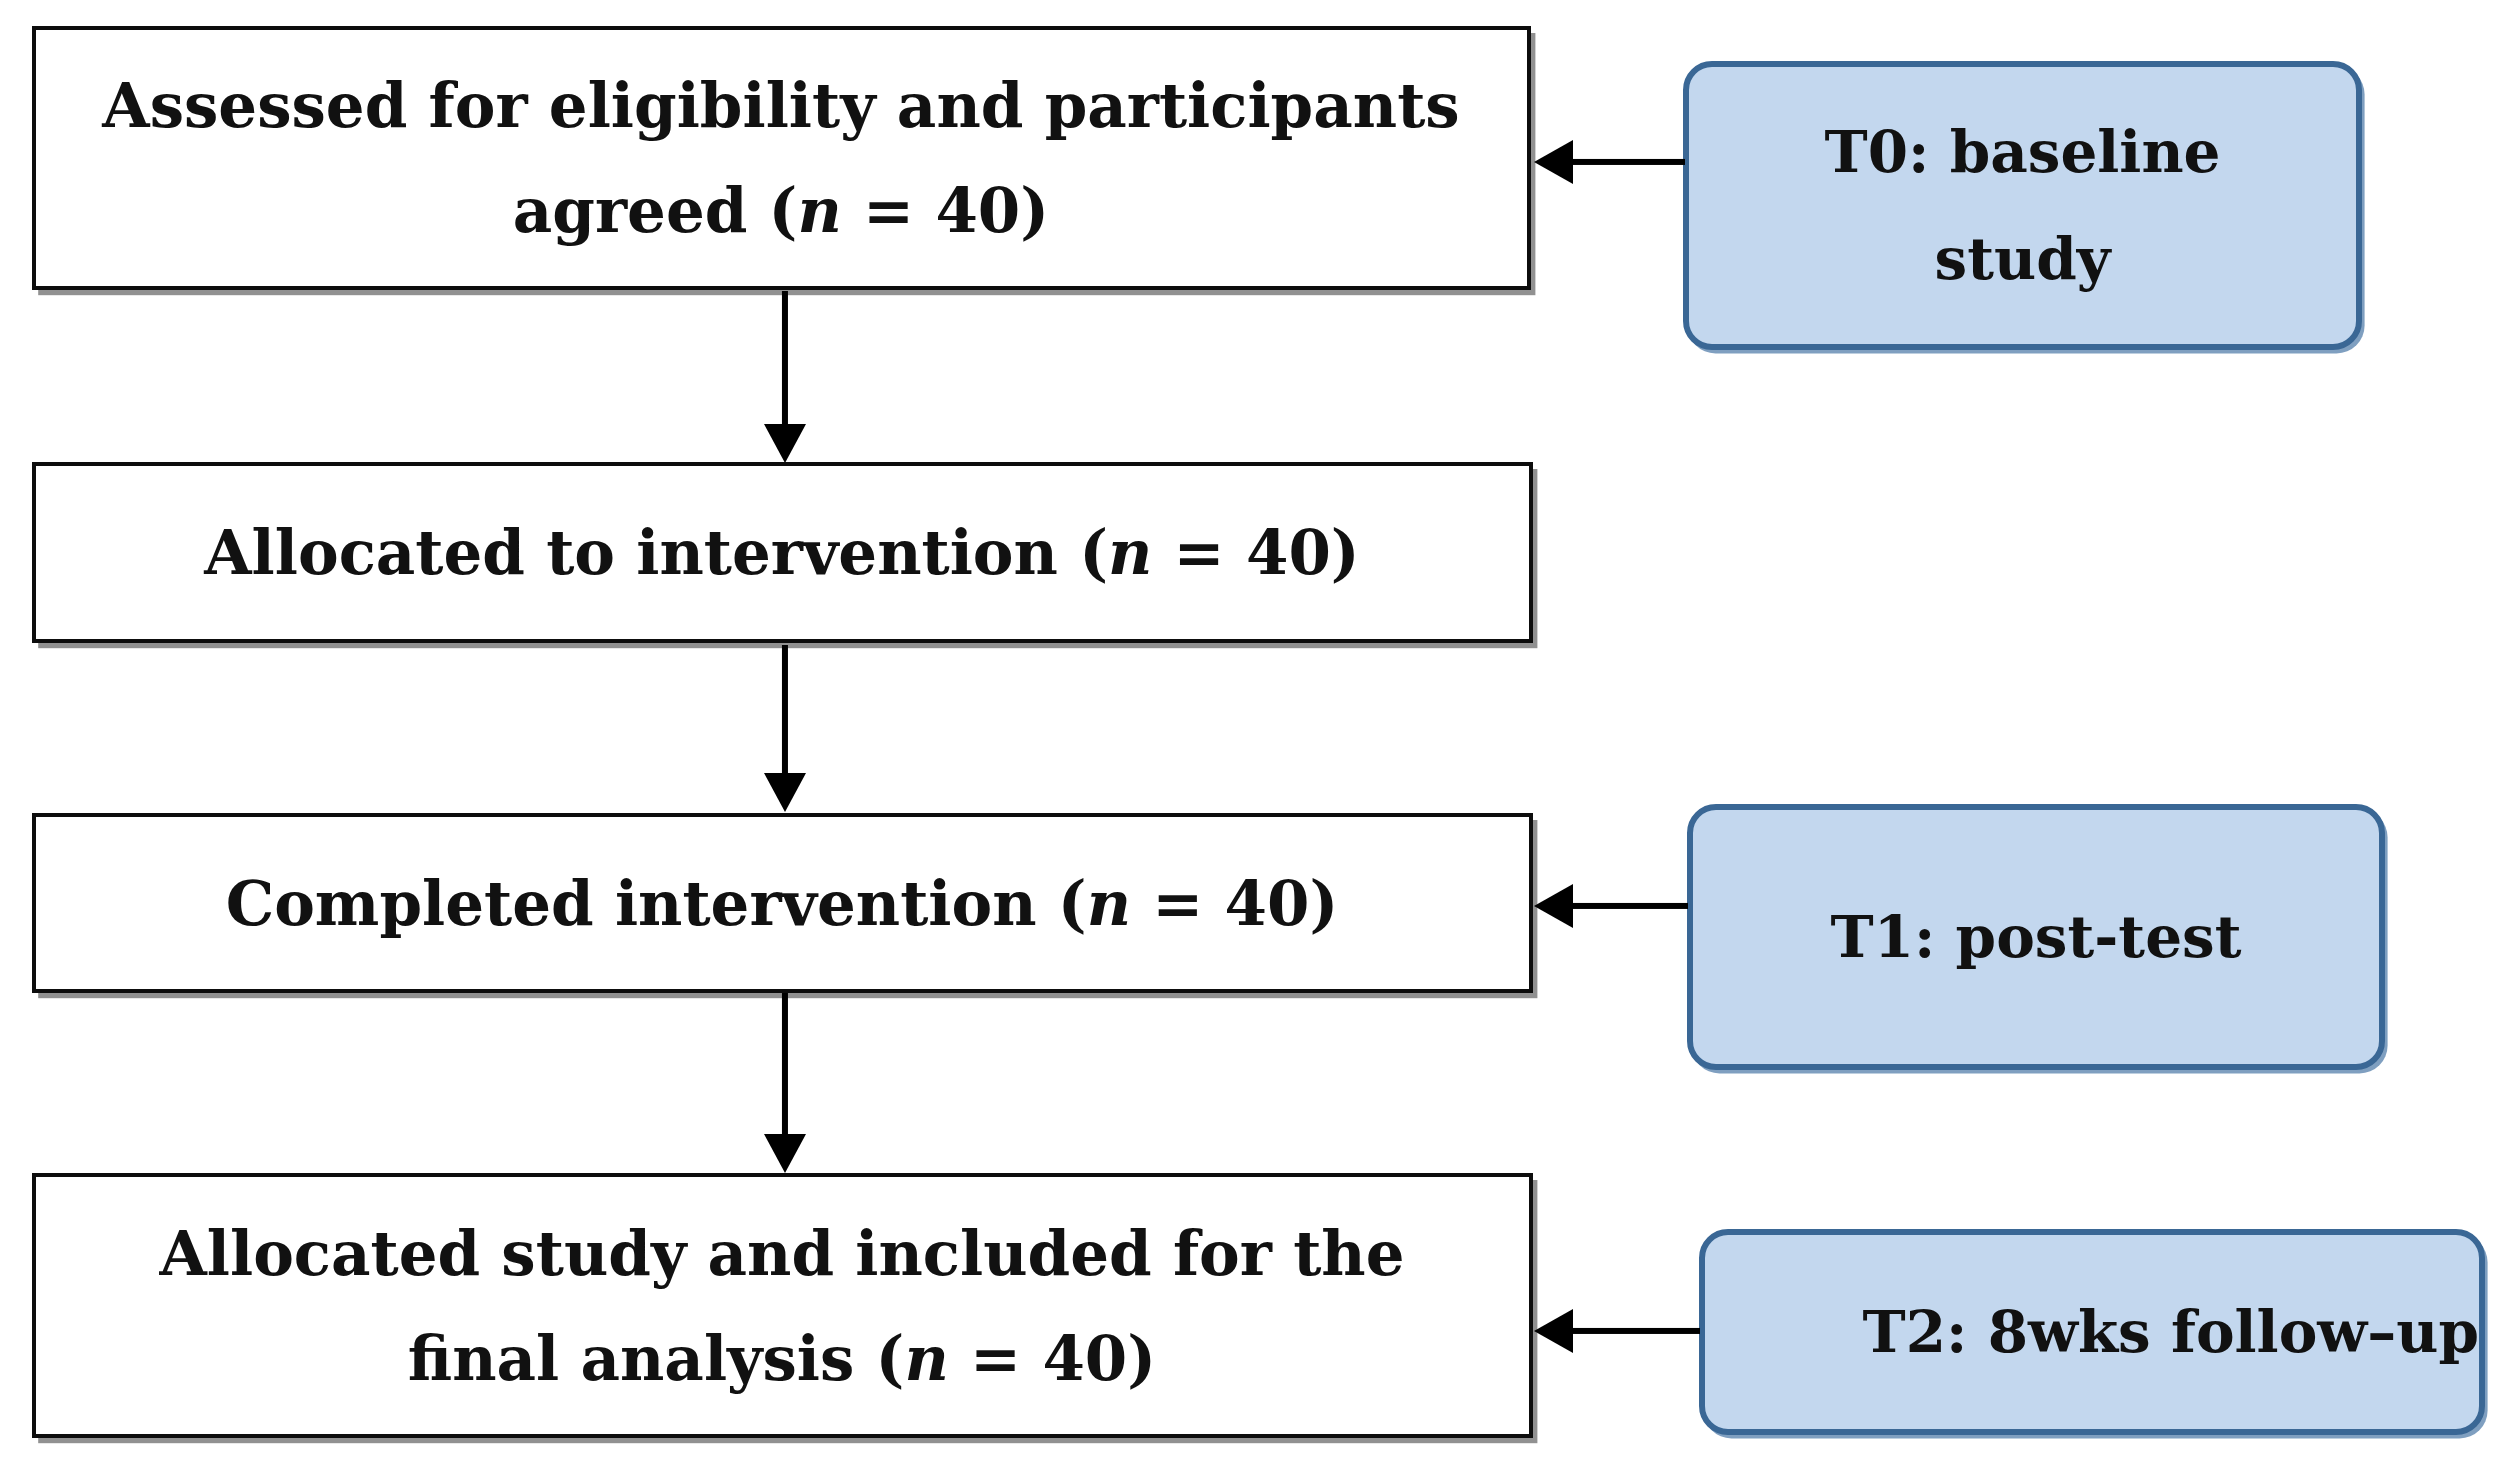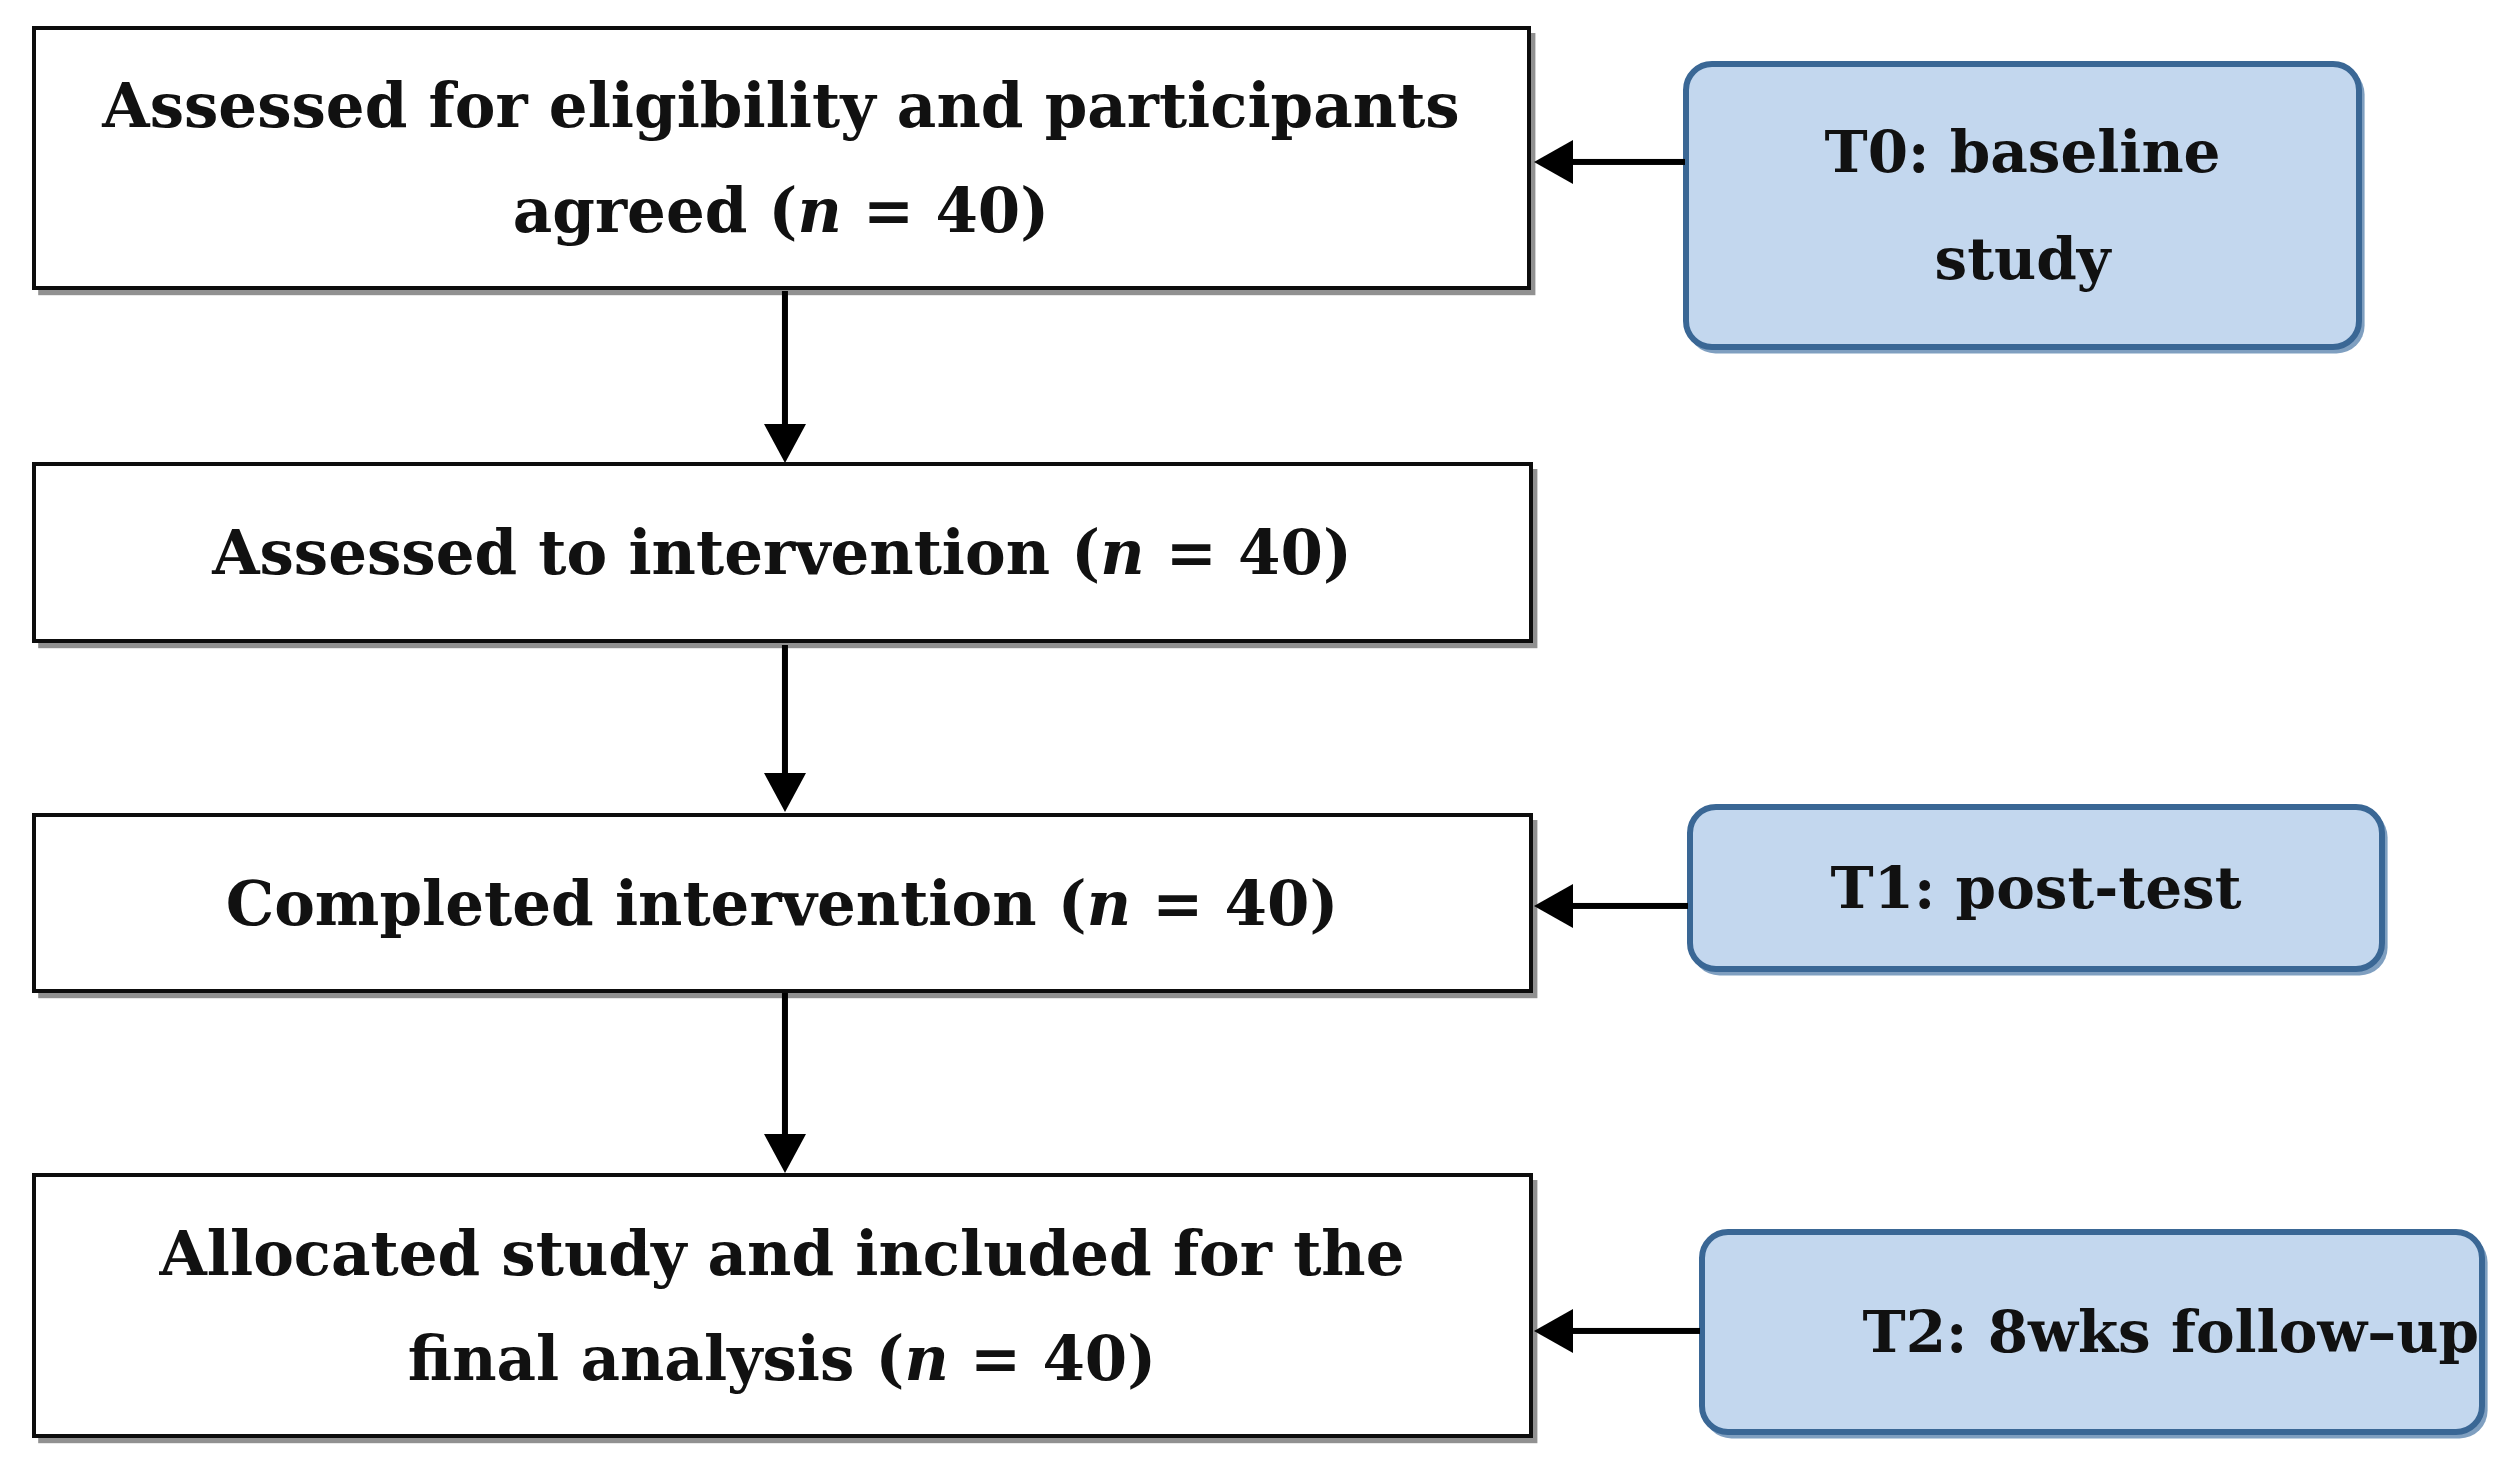--- a/index.html
+++ b/index.html
@@ -100,36 +100,36 @@
     <div class="head"></div>
   </div>
 
   <div class="arrow-down" style="left:763px; top:291px; height:172px;">
     <div class="shaft"></div>
     <div class="head"></div>
   </div>
 
   <div class="flow-box" style="left:31.5px; top:462px; width:1501px; height:181px;">
     <div class="box-text">
-      <div class="line"><span>Assessed to intervention (</span><span class="nvar">n</span><span> = 40)</span></div>
+      <div class="line"><span>Allocated to intervention (</span><span class="nvar">n</span><span> = 40)</span></div>
     </div>
   </div>
 
   <div class="arrow-down" style="left:763px; top:645px; height:167px;">
     <div class="shaft"></div>
     <div class="head"></div>
   </div>
 
   <div class="flow-box" style="left:31.5px; top:813px; width:1501px; height:180px;">
     <div class="box-text">
       <div class="line"><span>Completed intervention (</span><span class="nvar">n</span><span> = 40)</span></div>
     </div>
   </div>
 
-  <div class="time-box" style="left:1687px; top:804px; width:698px; height:168px;">
+  <div class="time-box" style="left:1687px; top:804px; width:698px; height:266px;">
     <div class="box-text">
       <div class="line">T1: post-test</div>
     </div>
   </div>
 
   <div class="arrow-left" style="left:1534px; top:884px; width:154px;">
     <div class="shaft"></div>
     <div class="head"></div>
   </div>
 

